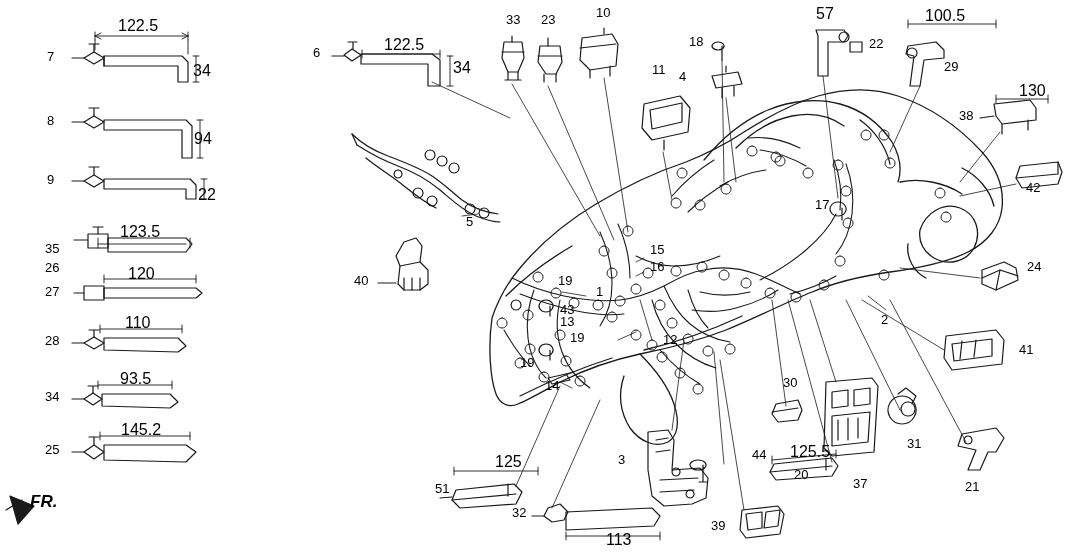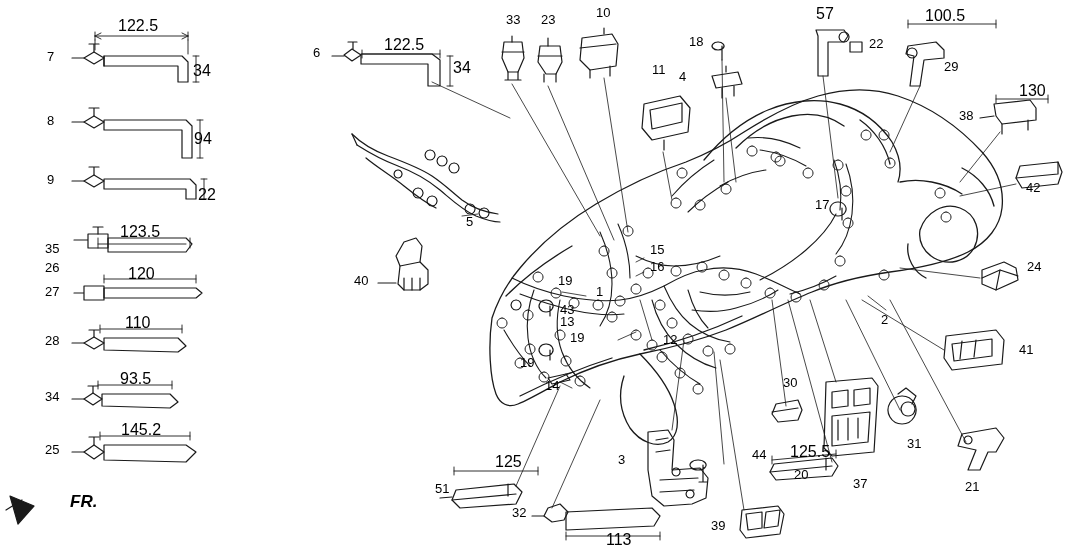--- a/index.html
+++ b/index.html
@@ -39,21 +39,20 @@
     white-space: nowrap;
     line-height: 1;
   }
   .fr {
     position: absolute;
     font-family: "Liberation Sans", sans-serif;
     font-weight: bold;
     font-size: 17px;
     font-style: italic;
     color: #000000;
-    margin-left: 40px;
   }
 </style>
 </head>
 <body>
 
 <div id="sheet">
 
   <svg id="artwork" viewBox="0 0 1082 554" xmlns="http://www.w3.org/2000/svg">
     <g fill="none" stroke="#1a1a1a" stroke-width="1.2" stroke-linejoin="round" stroke-linecap="round">
 

